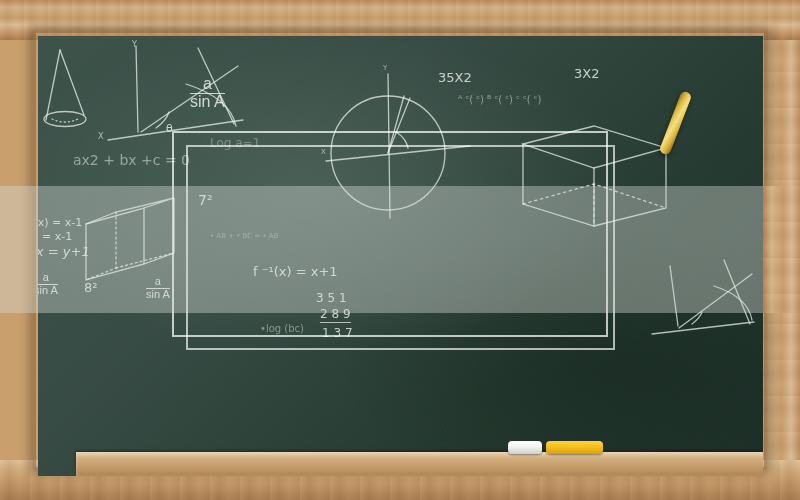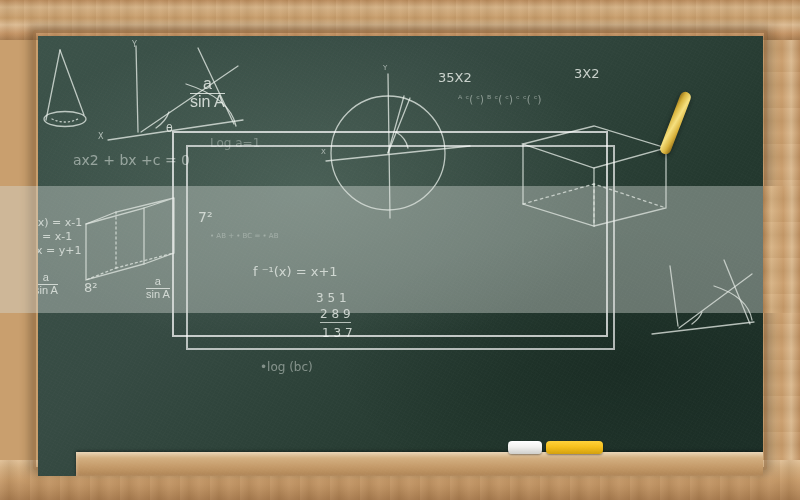--- a/index.html
+++ b/index.html
@@ -229,38 +229,38 @@
       <span class="bar"></span>
       <span>sin A</span>
     </div>
     <div class="ctext" style="left:94px; top:4px; font-size:8px; opacity:.8;">Y</div>
     <div class="ctext" style="left:60px; top:96px; font-size:8px; opacity:.8;">X</div>
     <div class="ctext" style="left:128px; top:86px; font-size:11px;">θ</div>
     <div class="ctext" style="left:8px; top:116px; font-size:14px; opacity:.62;margin-left:27px;">ax2 + bx +c = 0</div>
 
     <div class="ctext" style="left:-12px; top:180px; font-size:11px;">f (x)  =  x-1</div>
     <div class="ctext" style="left:-6px; top:194px; font-size:11px;">y  =  x-1</div>
-    <div class="ctext" style="left:-2px; top:208px; font-size:11px;">x  =  y+1</div>
-    <div class="ctext" style="left:160px; top:173px; font-size:14px;">7²</div>
+    <div class="ctext" style="left:-2px; top:208px; font-size:13px;font-style:italic;">x  =  y+1</div>
+    <div class="ctext" style="left:160px; top:156px; font-size:14px;">7²</div>
     <div class="ctext" style="left:172px; top:196px; font-size:7px; opacity:.45;">• AB + • BC = • AB</div>
 
     <div class="ctext" style="left:46px; top:244px; font-size:13px;">8²</div>
     <div class="frac" style="left:-4px; top:236px; font-size:11px;">
       <span>a</span>
       <span class="bar"></span>
       <span>sin A</span>
     </div>
     <div class="frac" style="left:108px; top:240px; font-size:11px;">
       <span>a</span>
       <span class="bar"></span>
       <span>sin A</span>
     </div>
 
     <div class="ctext" style="left:215px; top:228px; font-size:13px;">f ⁻¹(x)  =  x+1</div>
-    <div class="ctext" style="left:222px; top:287px; font-size:12px; opacity:.55;margin-top:37px;">•log (bc)</div>
+    <div class="ctext" style="left:222px; top:287px; font-size:10px; opacity:.55;">•log (bc)</div>
     <div class="ctext" style="left:172px; top:100px; font-size:12px; opacity:.42;">Log a=1</div>
     <div class="ctext" style="left:278px; top:255px; font-size:12px;">3 5 1</div>
     <div class="ctext" style="left:282px; top:271px; font-size:12px;
                 border-bottom:1px solid rgba(238,243,238,.7); padding-bottom:1px;">2 8 9</div>
     <div class="ctext" style="left:284px; top:290px; font-size:12px;">1 3 7</div>
 
     <div class="ctext" style="left:400px; top:34px; font-size:13px;">35X2</div>
     <div class="ctext" style="left:536px; top:30px; font-size:13px;">3X2</div>
     <div class="ctext" style="left:420px; top:58px; font-size:10px; opacity:.6;">ᴬ ᶜ( ᶜ) ᴮ ᶜ( ᶜ) ᶜ ᶜ( ᶜ)</div>
     <div class="ctext" style="left:345px; top:28px; font-size:7px; opacity:.75;">Y</div>

